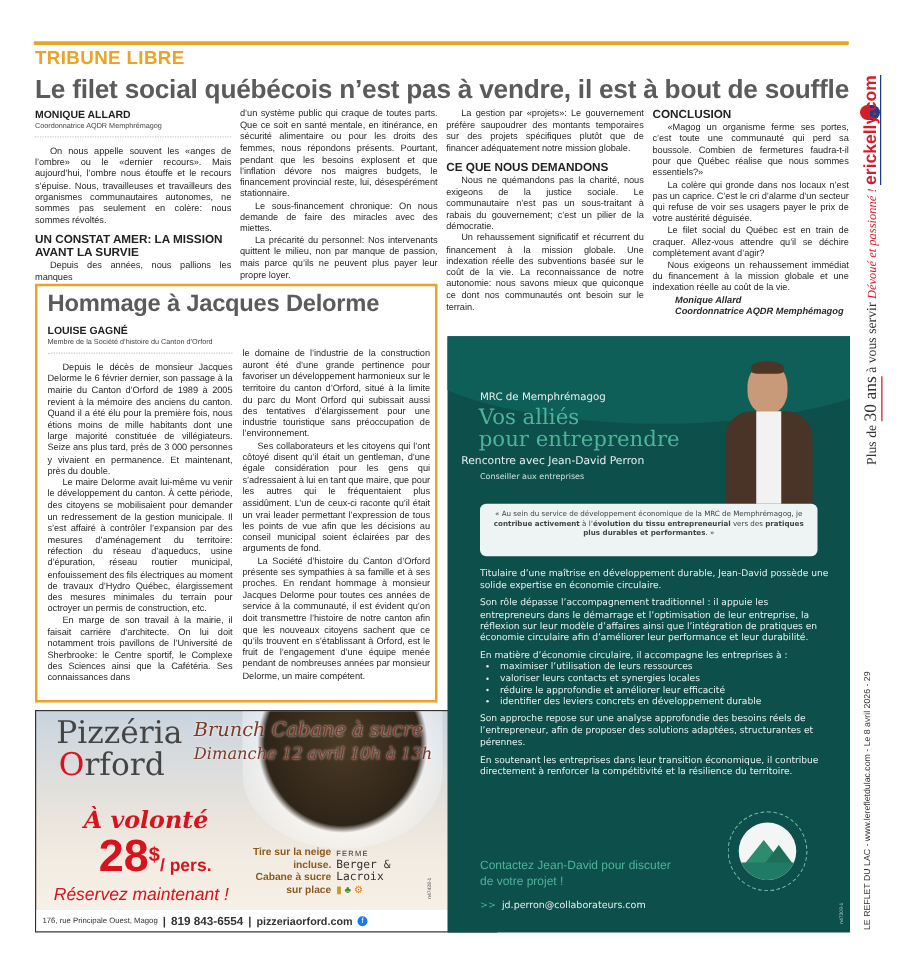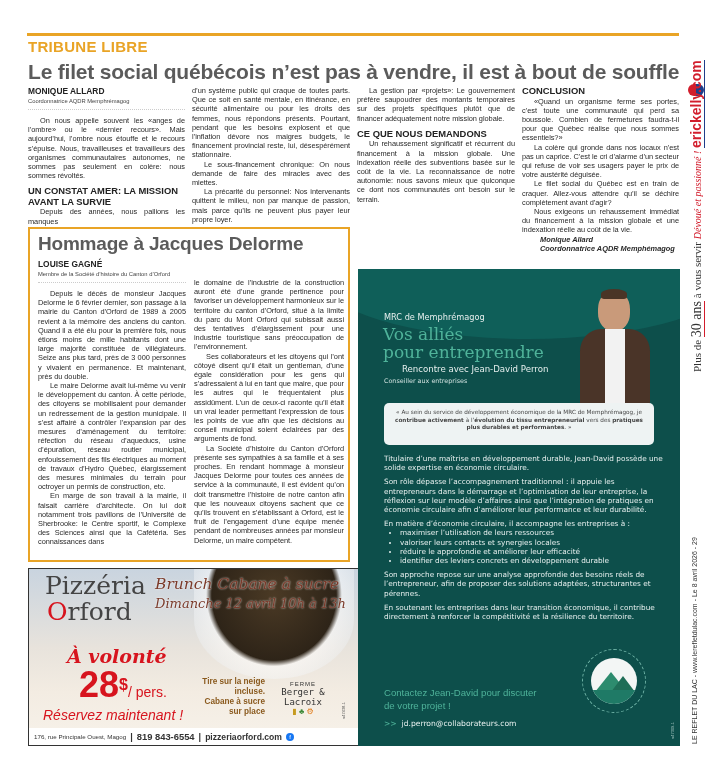--- a/index.html
+++ b/index.html
@@ -44,26 +44,27 @@
 
 <div class="col" style="left:192px;top:86px;width:158px">
   <p class="p ni">d’un système public qui craque de toutes parts. Que ce soit en santé mentale, en itinérance, en sécurité alimentaire ou pour les droits des femmes, nous répondons présents. Pourtant, pendant que les besoins explosent et que l’inflation dévore nos maigres budgets, le financement provincial reste, lui, désespérément stationnaire.</p>
   <p class="p">Le sous-financement chronique: On nous demande de faire des miracles avec des miettes.</p>
   <p class="p">La précarité du personnel: Nos intervenants quittent le milieu, non par manque de passion, mais parce qu’ils ne peuvent plus payer leur propre loyer.</p>
 </div>
 
 <div class="col" style="left:357px;top:86px;width:158px">
   <p class="p">La gestion par «projets»: Le gouvernement préfère saupoudrer des montants temporaires sur des projets spécifiques plutôt que de financer adéquatement notre mission globale.</p>
   <div class="sub">CE QUE NOUS DEMANDONS</div>
+  <p class="p">Nous ne quémandons pas la charité, nous exigeons de la justice sociale. Le communautaire n’est pas un sous-traitant à rabais du gouvernement; c’est un pilier de la démocratie.</p>
   <p class="p">Un rehaussement significatif et récurrent du financement à la mission globale. Une indexation réelle des subventions basée sur le coût de la vie. La reconnaissance de notre autonomie: nous savons mieux que quiconque ce dont nos communautés ont besoin sur le terrain.</p>
 </div>
 
 <div class="col" style="left:522px;top:86px;width:157px">
   <div class="sub" style="margin-top:0">CONCLUSION</div>
-  <p class="p">«Quand un organisme ferme ses portes, c’est toute une communauté qui perd sa boussole. Combien de fermetures faudra-t-il pour que Québec réalise que nous sommes essentiels?»</p>
+  <p class="p">«Magog un organisme ferme ses portes, c’est toute une communauté qui perd sa boussole. Combien de fermetures faudra-t-il pour que Québec réalise que nous sommes essentiels?»</p>
   <p class="p">La colère qui gronde dans nos locaux n’est pas un caprice. C’est le cri d’alarme d’un secteur qui refuse de voir ses usagers payer le prix de votre austérité déguisée.</p>
   <p class="p">Le filet social du Québec est en train de craquer. Allez-vous attendre qu’il se déchire complètement avant d’agir?</p>
   <p class="p">Nous exigeons un rehaussement immédiat du financement à la mission globale et une indexation réelle au coût de la vie.</p>
   <div class="sign">Monique Allard</div>
   <div class="sign">Coordonnatrice AQDR Memphémagog</div>
 </div>
 
 <div class="hommage">
   <h2>Hommage à Jacques Delorme</h2>
   <div class="col" style="left:8px;top:30px;width:148px">
@@ -85,30 +86,30 @@
   <div style="position:absolute;left:16px;top:4px;font-family:'DejaVu Serif',serif;font-size:25px;color:#444;line-height:26px">
     <div>Pizzéria</div>
     <div style="padding-left:2px"><span style="color:#d7141e">O</span>rford</div>
   </div>
   <div style="position:absolute;left:126px;top:6px;font-family:'DejaVu Serif',serif;font-style:italic;color:#7a3a2a;font-size:15.5px;line-height:19px;text-shadow:0 0 2px #fff">
     <div>Brunch Cabane à sucre</div>
     <div style="font-size:13px">Dimanche 12 avril 10h à 13h</div>
   </div>
   <div style="position:absolute;left:38px;top:76px;font-family:'DejaVu Serif',serif;font-style:italic;font-weight:bold;color:#d7141e;font-size:19px">À volonté</div>
   <div style="position:absolute;left:50px;top:98px;color:#d7141e;font-weight:bold;font-size:36px;line-height:36px">
-    <span>28</span><span style="font-size:16px;vertical-align:top">$</span><span style="font-size:14px;font-weight:normal">/ pers.</span>
+    <span>28</span><span style="font-size:16px;vertical-align:top">$</span><span style="font-size:14px;font-weight:bold">/ pers.</span>
   </div>
   <div style="position:absolute;left:14px;top:138px;font-family:Liberation Sans, sans-serif;font-style:italic;color:#d7141e;font-size:14px">Réservez maintenant !</div>
   <div style="position:absolute;left:160px;top:108px;width:76px;text-align:right;color:#8a5a1e;font-weight:bold;font-size:8.2px;line-height:10px">
     <div>Tire sur la neige</div>
     <div>incluse.</div>
     <div>Cabane à sucre</div>
     <div>sur place</div>
   </div>
-  <div style="position:absolute;left:240px;top:112px;width:68px;text-align:center">
+  <div style="position:absolute;left:240px;top:112px;width:68px;text-align:left">
     <div style="font-size:6px;letter-spacing:1px;color:#333">FERME</div>
     <div style="font-size:9px;color:#333;font-family:'DejaVu Sans Mono',monospace">Berger &amp; Lacroix</div>
     <div style="font-size:8px"><span style="color:#c69b20">▮</span> <span style="color:#3f8a3a">♣</span> <span style="color:#e07b1a">⚙</span></div>
   </div>
   <div class="rot" style="left:312px;top:150px;font-size:4px;color:#555">n47438-1</div>
   <div style="position:absolute;left:0;bottom:0;width:100%;height:17px;background:#fff;display:flex;align-items:center;padding-left:5px;font-size:6.2px;color:#333;gap:4px">
     <span>176, rue Principale Ouest, Magog</span>
     <span style="font-weight:bold;font-size:9px">|</span>
     <span style="font-weight:bold;font-size:9.4px">819 843-6554</span>
     <span style="font-weight:bold;font-size:9px">|</span>
@@ -117,21 +118,21 @@
   </div>
 </div>
 
 <div class="mrc">
   <div class="wave"></div>
   <div class="txt" style="position:absolute;left:26px;top:44px;font-size:8.2px">MRC de Memphrémagog</div>
   <div style="position:absolute;left:25px;top:56px;font-family:'DejaVu Serif',serif;color:#4fb39a;font-size:17px;line-height:18px">
     <div>Vos alliés</div>
     <div>pour entreprendre</div>
   </div>
-  <div class="txt" style="position:absolute;left:44px;top:96px;font-size:8.6px">Rencontre avec Jean-David Perron</div>
+  <div class="txt" style="position:absolute;left:11px;top:96px;font-size:8.6px">Rencontre avec Jean-David Perron</div>
   <div class="txt" style="position:absolute;left:26px;top:108px;font-size:6.4px;color:#cfe0de">Conseiller aux entreprises</div>
   <div style="position:absolute;left:218px;top:22px;width:78px;height:112px">
     <div style="position:absolute;left:22px;top:0;width:32px;height:40px;border-radius:45%;background:#c99a7a"></div>
     <div style="position:absolute;left:25px;top:-2px;width:26px;height:10px;border-radius:50% 50% 20% 20%;background:#4a3526"></div>
     <div style="position:absolute;left:4px;top:38px;width:70px;height:74px;border-radius:30% 30% 0 0;background:#4a3428"></div>
     <div style="position:absolute;left:29px;top:38px;width:20px;height:74px;background:#f2f2f2"></div>
   </div>
   <div style="position:absolute;left:26px;top:134px;width:270px;height:42px;background:#eef3f3;border-radius:5px;font-family:'DejaVu Sans',sans-serif;font-size:5.7px;line-height:7.6px;color:#444;text-align:center;padding:6px 8px">
     <span>« Au sein du service de développement économique de la MRC de Memphrémagog, je </span><b>contribue activement</b><span> à l’</span><b>évolution du tissu entrepreneurial</b><span> vers des </span><b>pratiques plus durables et performantes</b><span>. »</span>
   </div>

